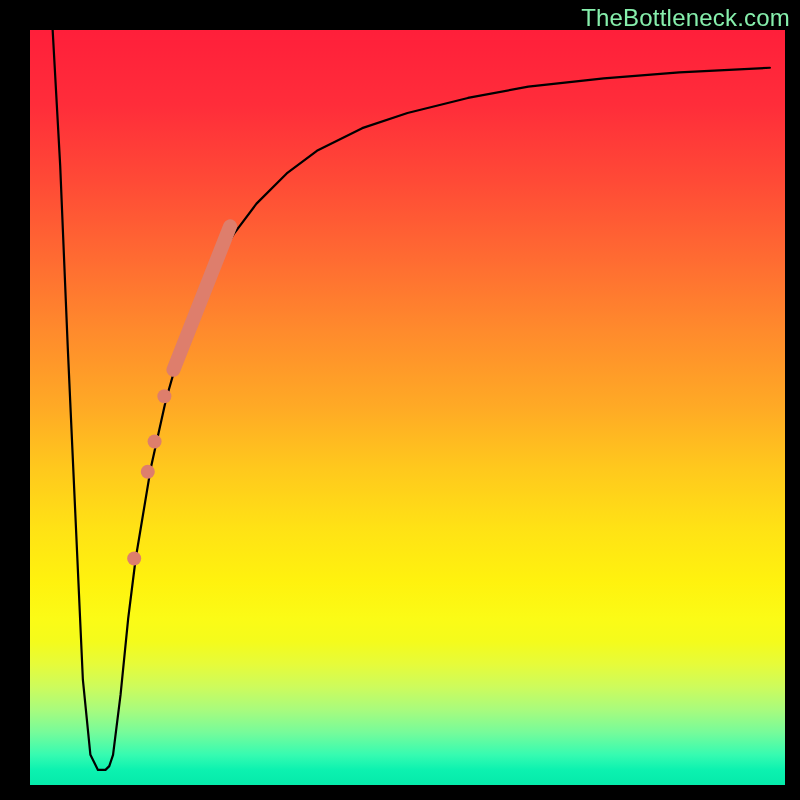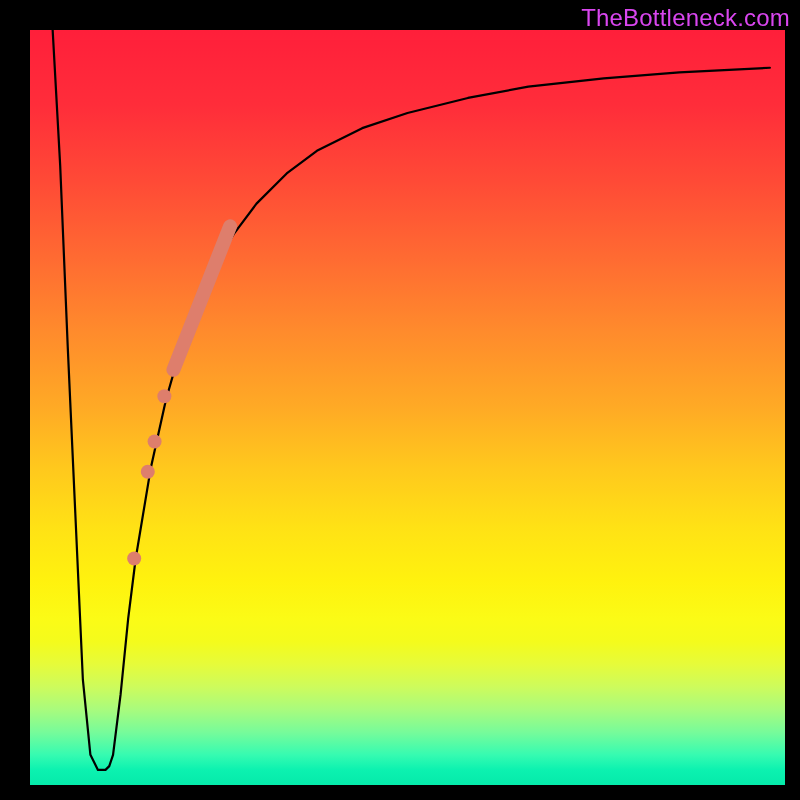--- a/index.html
+++ b/index.html
@@ -8,21 +8,21 @@
     width: 800px;
     height: 800px;
     background: #000;
     position: relative;
     font-family: Arial, Helvetica, sans-serif;
   }
   .watermark {
     position: absolute;
     top: 4px;
     right: 10px;
-    color: #d946ef;
+    color: #86efac;
     font-size: 24px;
     font-weight: 400;
     letter-spacing: 0.2px;
     z-index: 10;
   }
   .plot-frame {
     position: absolute;
     left: 30px;
     top: 30px;
     width: 755px;

